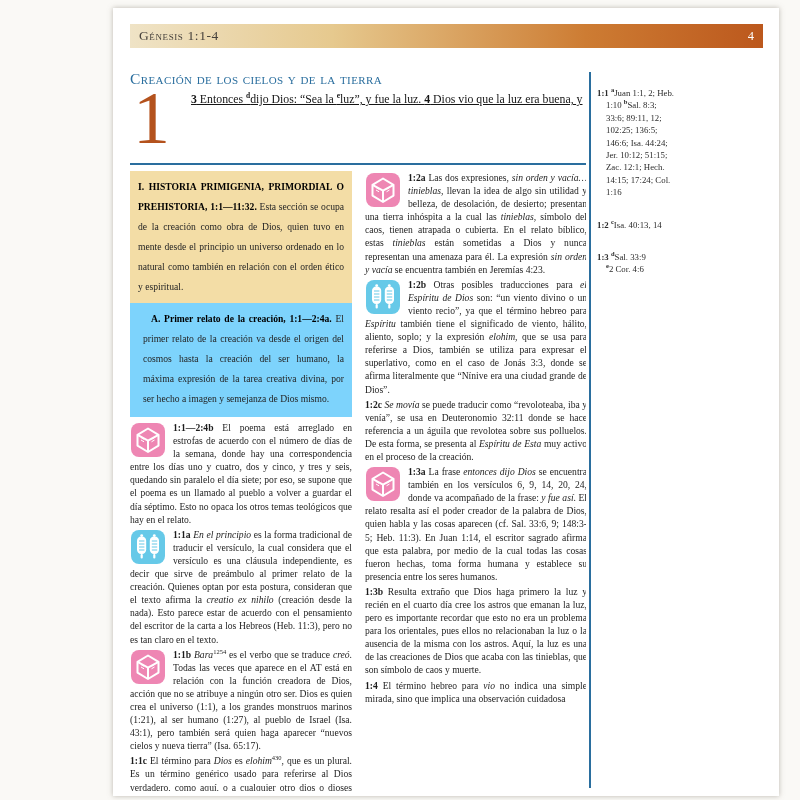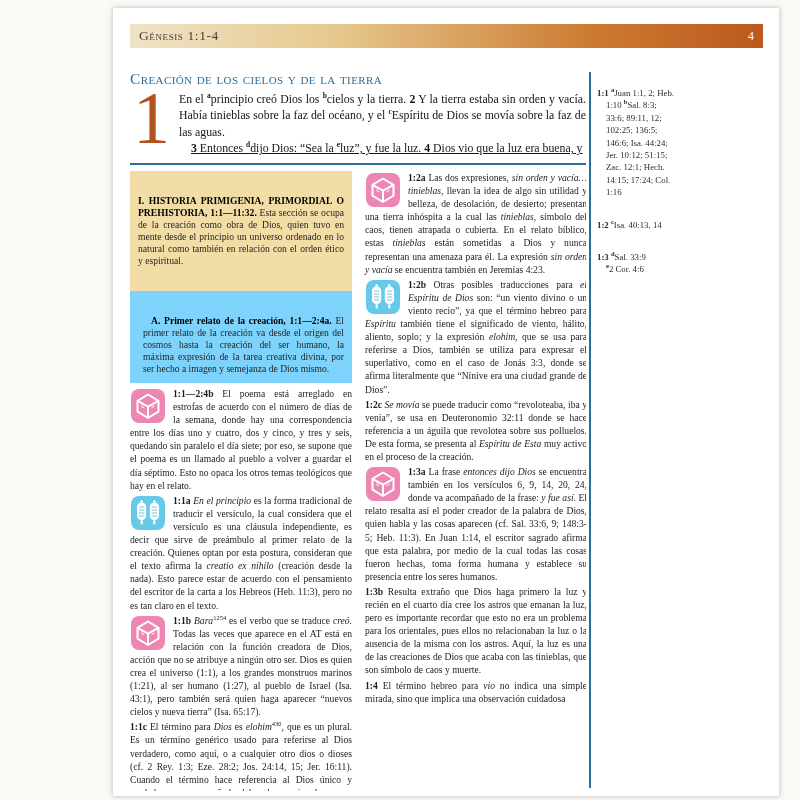--- a/index.html
+++ b/index.html
@@ -54,22 +54,22 @@
     font-size:9.6px; line-height:13.1px; text-align:justify; color:#1d1d1d;
     margin-bottom:2px;
   }
   .note sup { font-size:6.5px; line-height:0; }
   .note-icon { float:left; width:36px; height:36px; margin:1px 7px 1px 0; }
   .note-icon svg { display:block; }
 
   
   .box { margin-bottom:4px; }
   .box-sec {
-    font-size:9.6px; line-height:12px; text-align:justify; color:#242424;
-    padding:24px 8px;
+    font-size:9.6px; line-height:20px; text-align:justify; color:#242424;
+    padding:6px 8px;
   }
   .box-sec b { color:#000; }
   .box-sec1 { background:#f3dda6; }
   .box-sec2 { background:#7dd3fc; padding-left:13px; text-indent:8px; padding-bottom:8px; }
 
   
   .xrefs {
     position:absolute; left:484px; top:79px; width:78px;
     font-size:8.8px; line-height:12.4px; color:#2b2b2b;
   }
@@ -83,21 +83,20 @@
 
   <div class="header-bar">
     <span class="header-title">Génesis 1:1-4</span>
     <span class="header-page-num">4</span>
   </div>
 
   <div class="section-title">Creación de los cielos y de la tierra</div>
 
   <div class="scripture">
     <span class="dropcap">1</span>
-    <div class="p1">En el <sup>a</sup>principio creó Dios los <sup>b</sup>cielos y la tierra. <b>2</b> Y la tierra estaba sin orden y vacía. Había tinieblas sobre la faz del océano, y el <sup>c</sup>Espíritu de Dios se movía sobre la faz de las aguas.</div>
     <div class="p2"><b>3</b> Entonces <sup>d</sup>dijo Dios: “Sea la <sup>e</sup>luz”, y fue la luz. <b>4</b> Dios vio que la luz era buena, y</div>
   </div>
 
   <div class="hrule"></div>
   <div class="vline"></div>
 
   <div class="columns">
     <div class="col" id="left-col">
       <div class="box">
         <div class="box-sec box-sec1"><b>I. HISTORIA PRIMIGENIA, PRIMORDIAL O PREHISTORIA, 1:1—11:32.</b> Esta sección se ocupa de la creación como obra de Dios, quien tuvo en mente desde el principio un universo ordenado en lo natural como también en relación con el orden ético y espiritual.</div>

